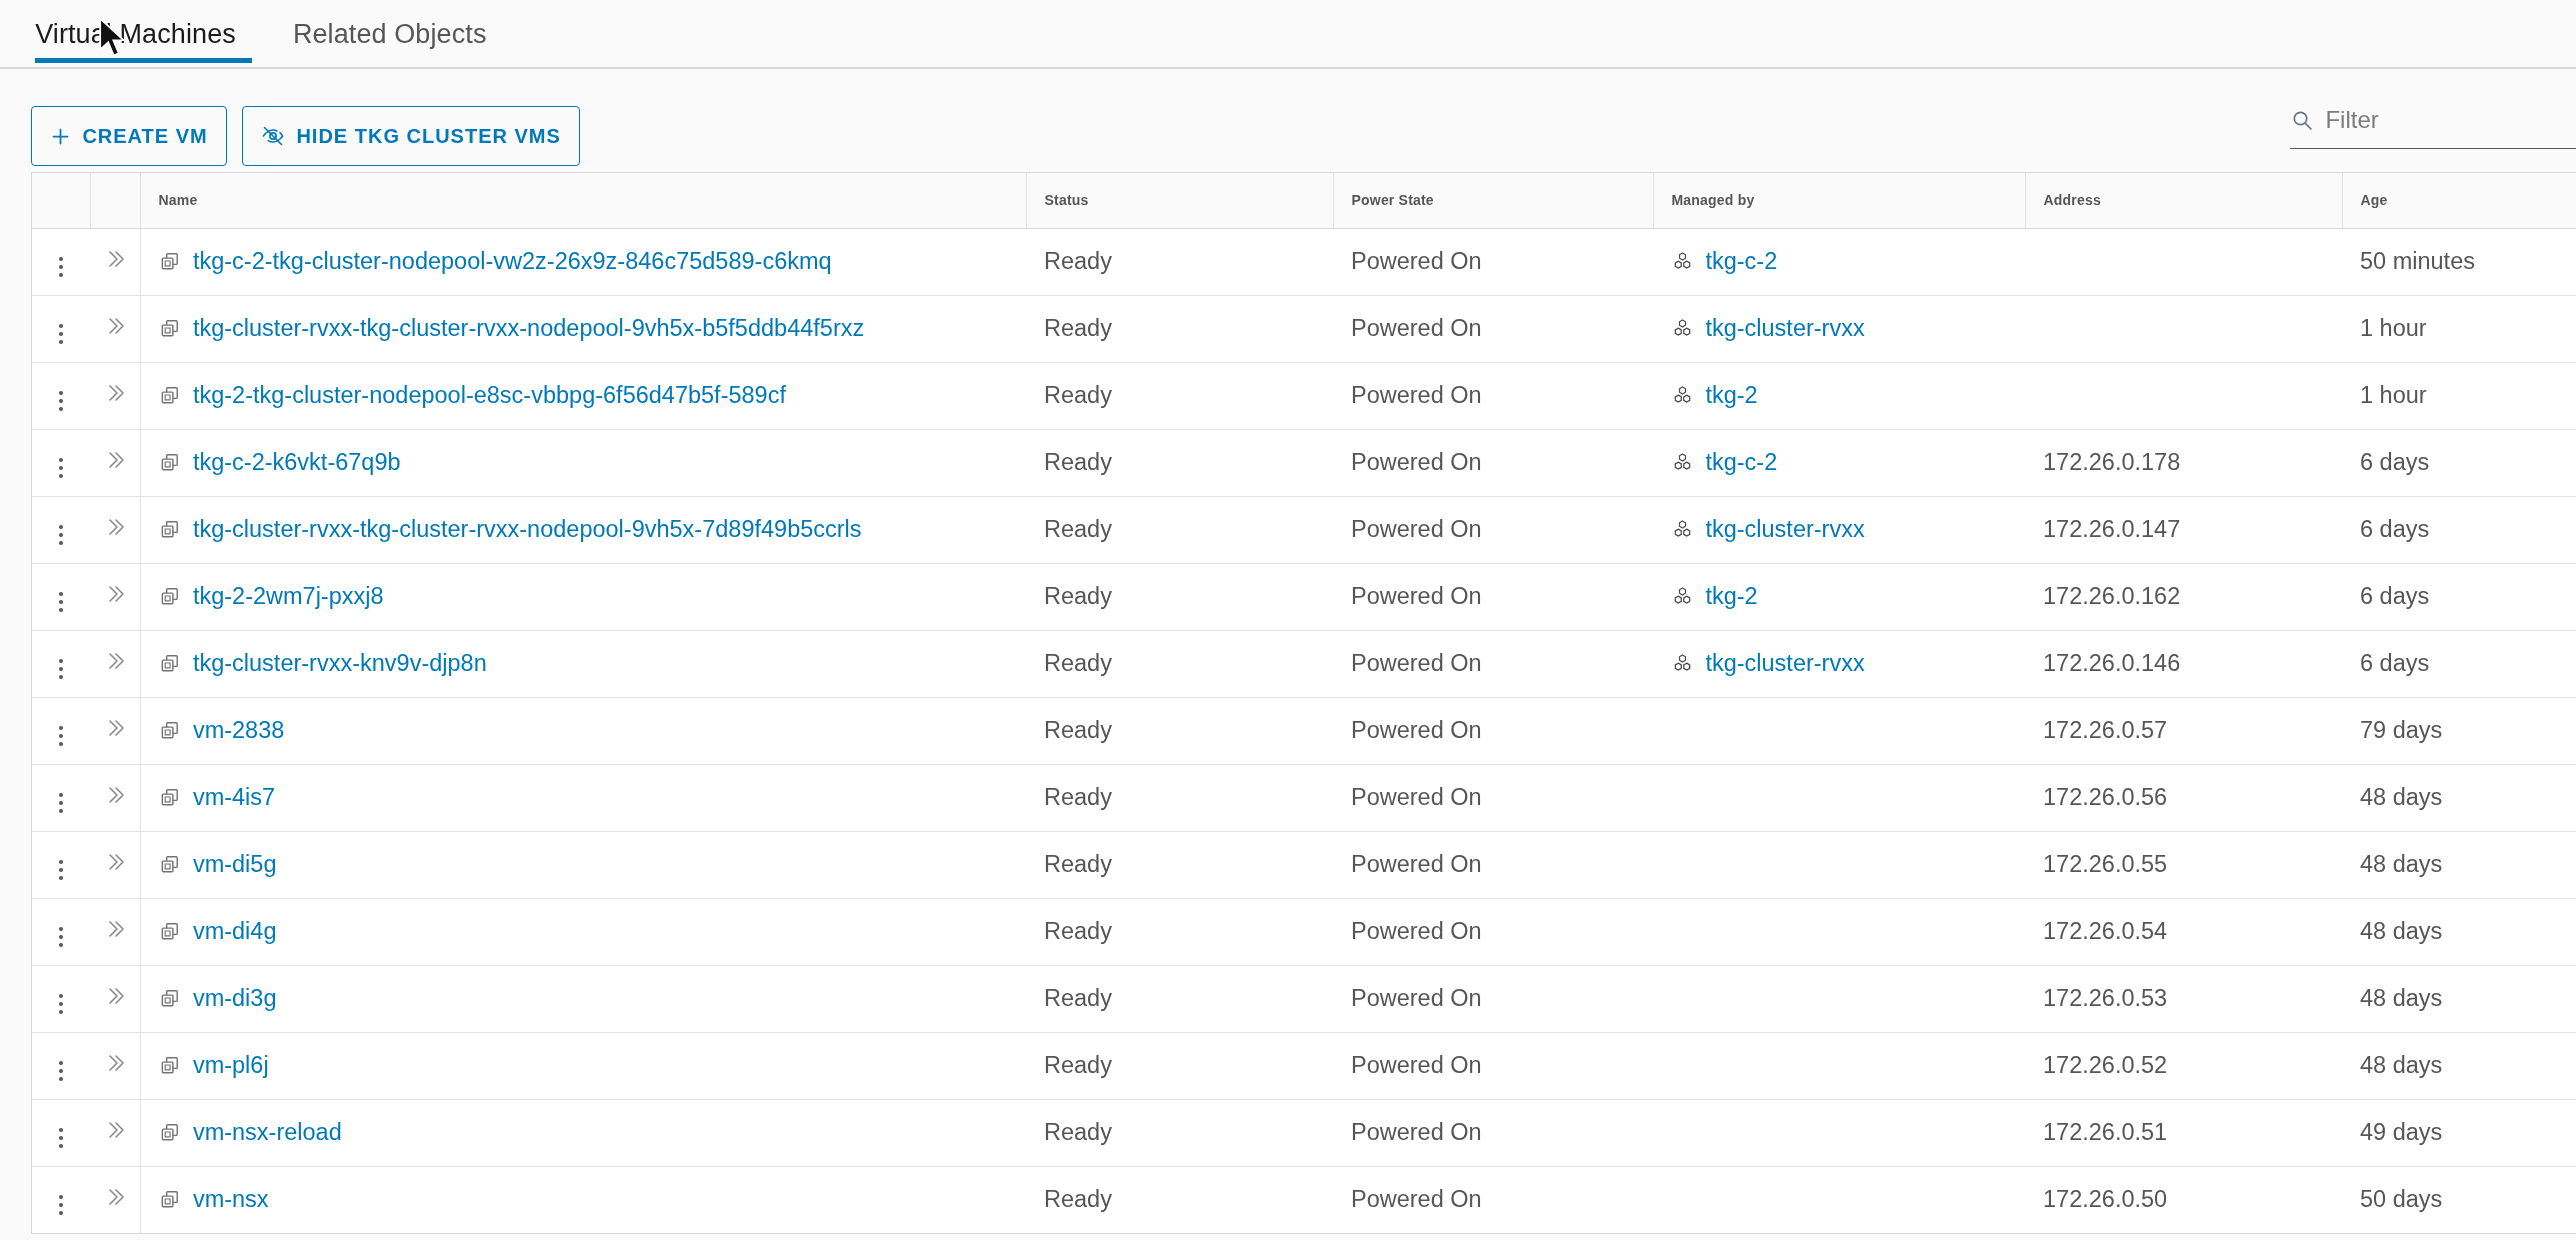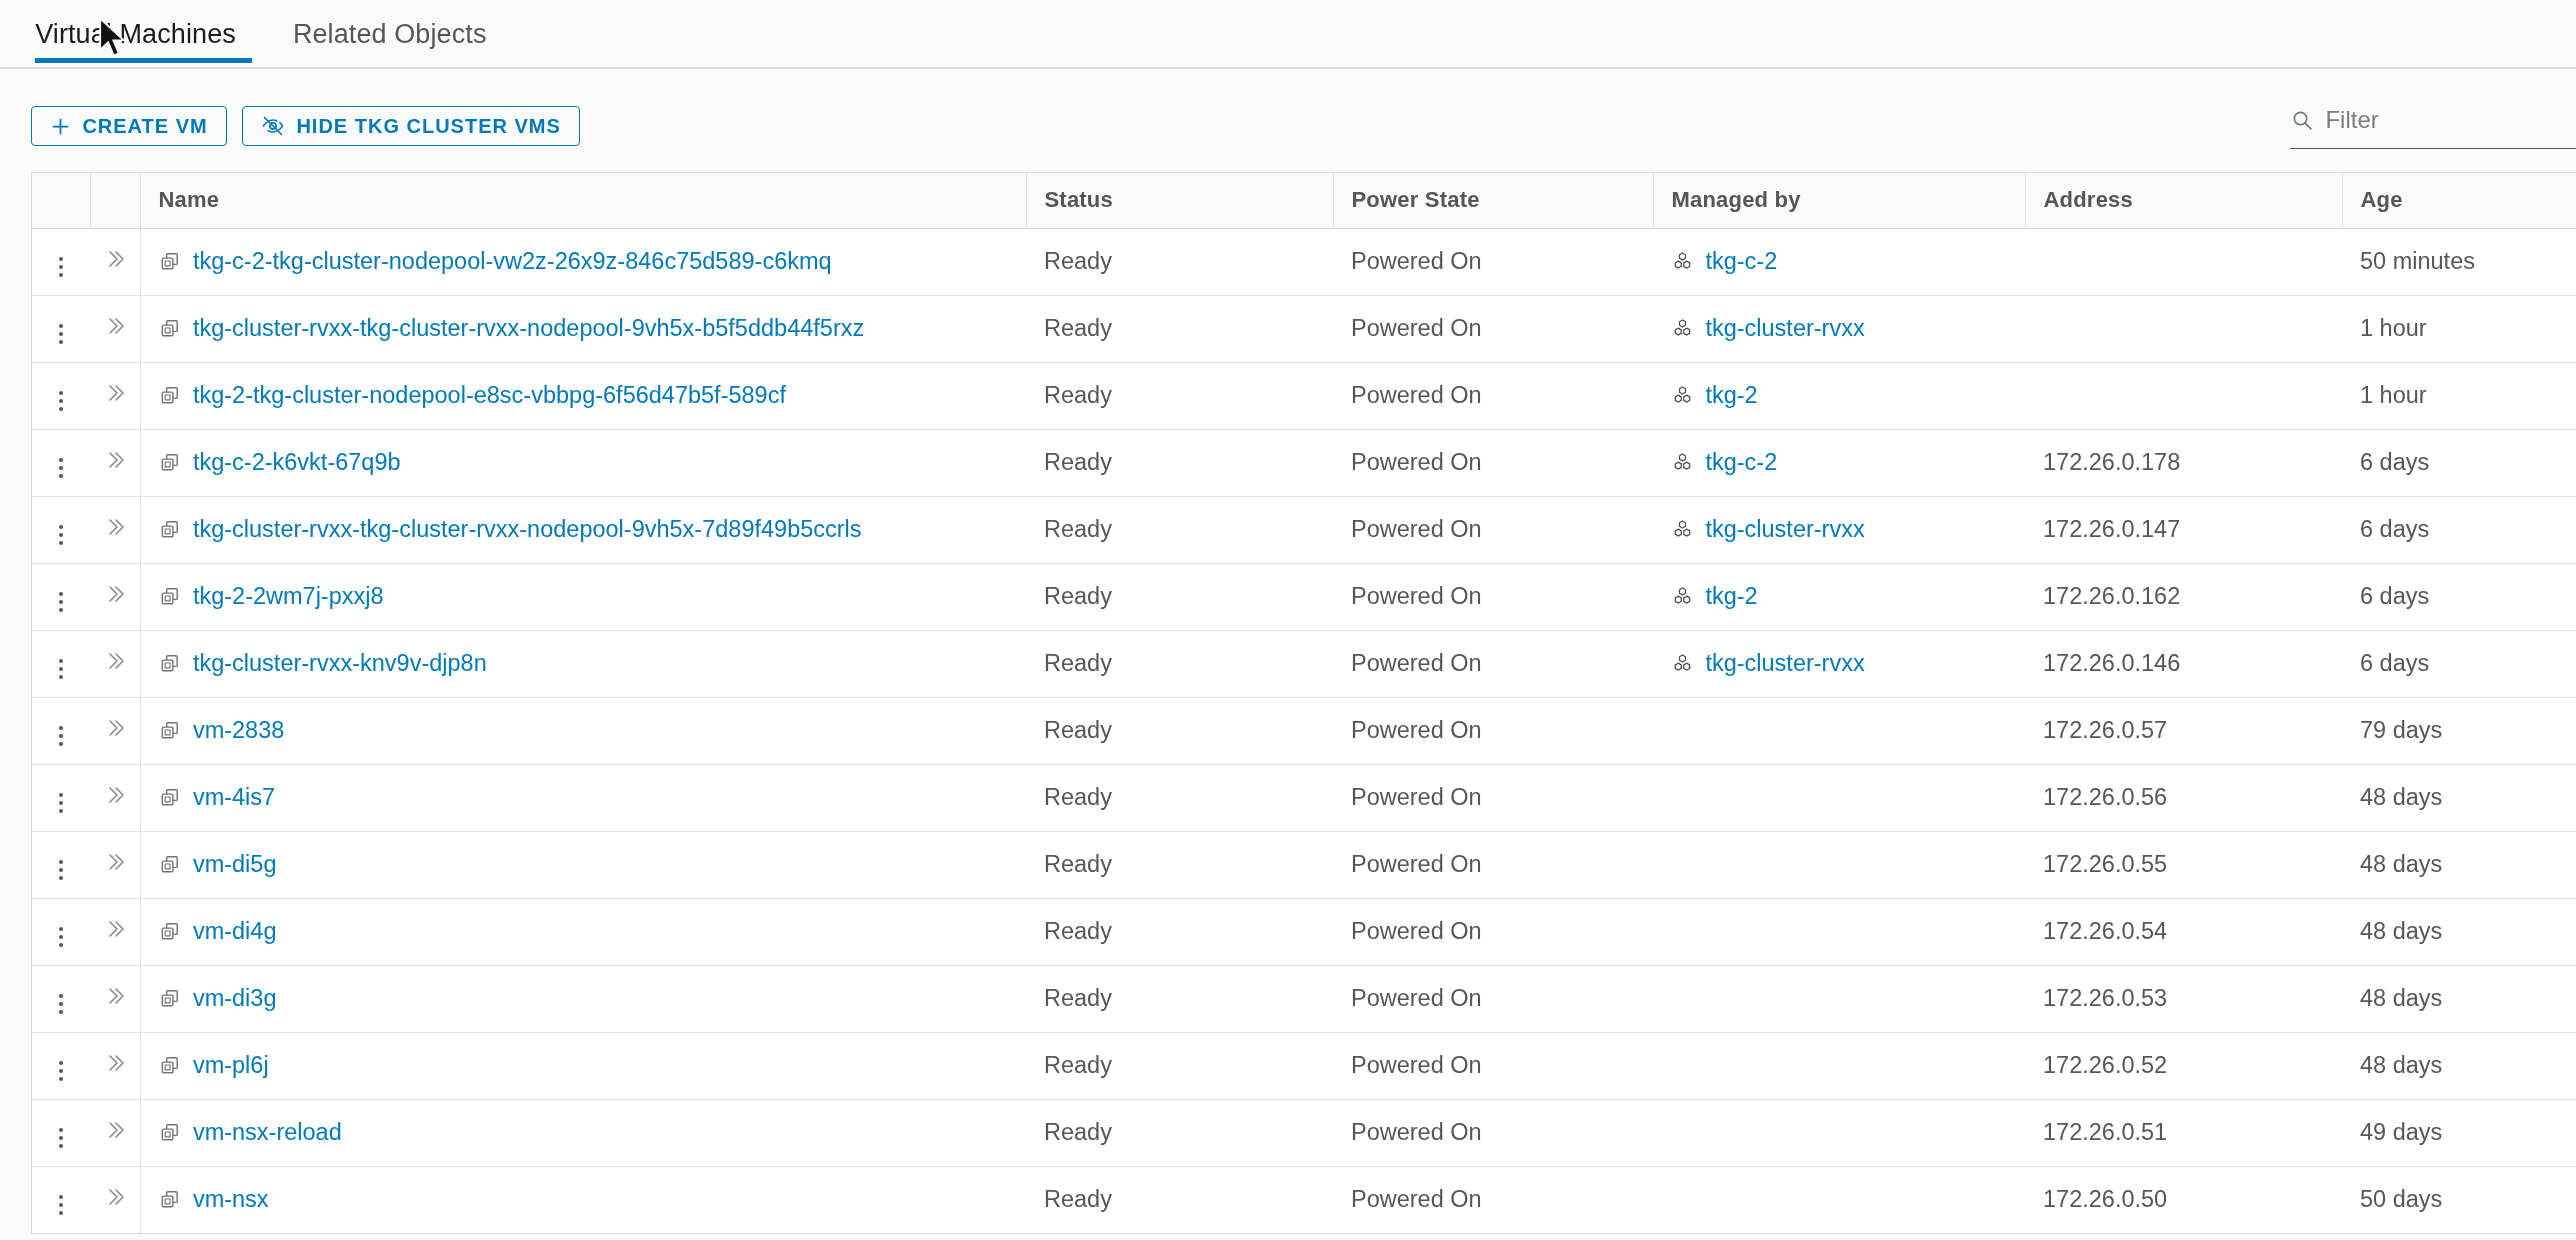--- a/index.html
+++ b/index.html
@@ -61,21 +61,21 @@
   
   .actionbar {
     position: absolute;
     left: 0; top: 80px;
     width: 2576px;
     height: 78px;
   }
   .btn {
     position: absolute;
     top: 26px;
-    height: 40px;
+    height: 60px;
     display: inline-flex;
     align-items: center;
     gap: 11.4px;
     padding: 0 18px;
     border: 1.6px solid #0079b8;
     border-radius: 4px;
     background: transparent;
     color: #0079b8;
     font-family: "Liberation Sans", sans-serif;
     font-size: 20px;
@@ -120,21 +120,21 @@
     width: 2545px;
     background: #fff;
     border: 1.6px solid #d8d8d8;
     border-right: none;
   }
   table { width: 100%; border-collapse: collapse; table-layout: fixed; }
 
   thead tr { background: #fafafa; height: 55px; }
   thead th {
     text-align: left;
-    font-size: 22px;
+    font-size: 14px;
     font-weight: 600;
     color: #565656;
     padding: 0 0 0 18px;
     border-bottom: 1.6px solid #d8d8d8;
     border-left: 1.6px solid #e3e3e3;
     vertical-align: middle;
     letter-spacing: 0.2px;
   }
   thead th.nb { border-left: none; }
 

